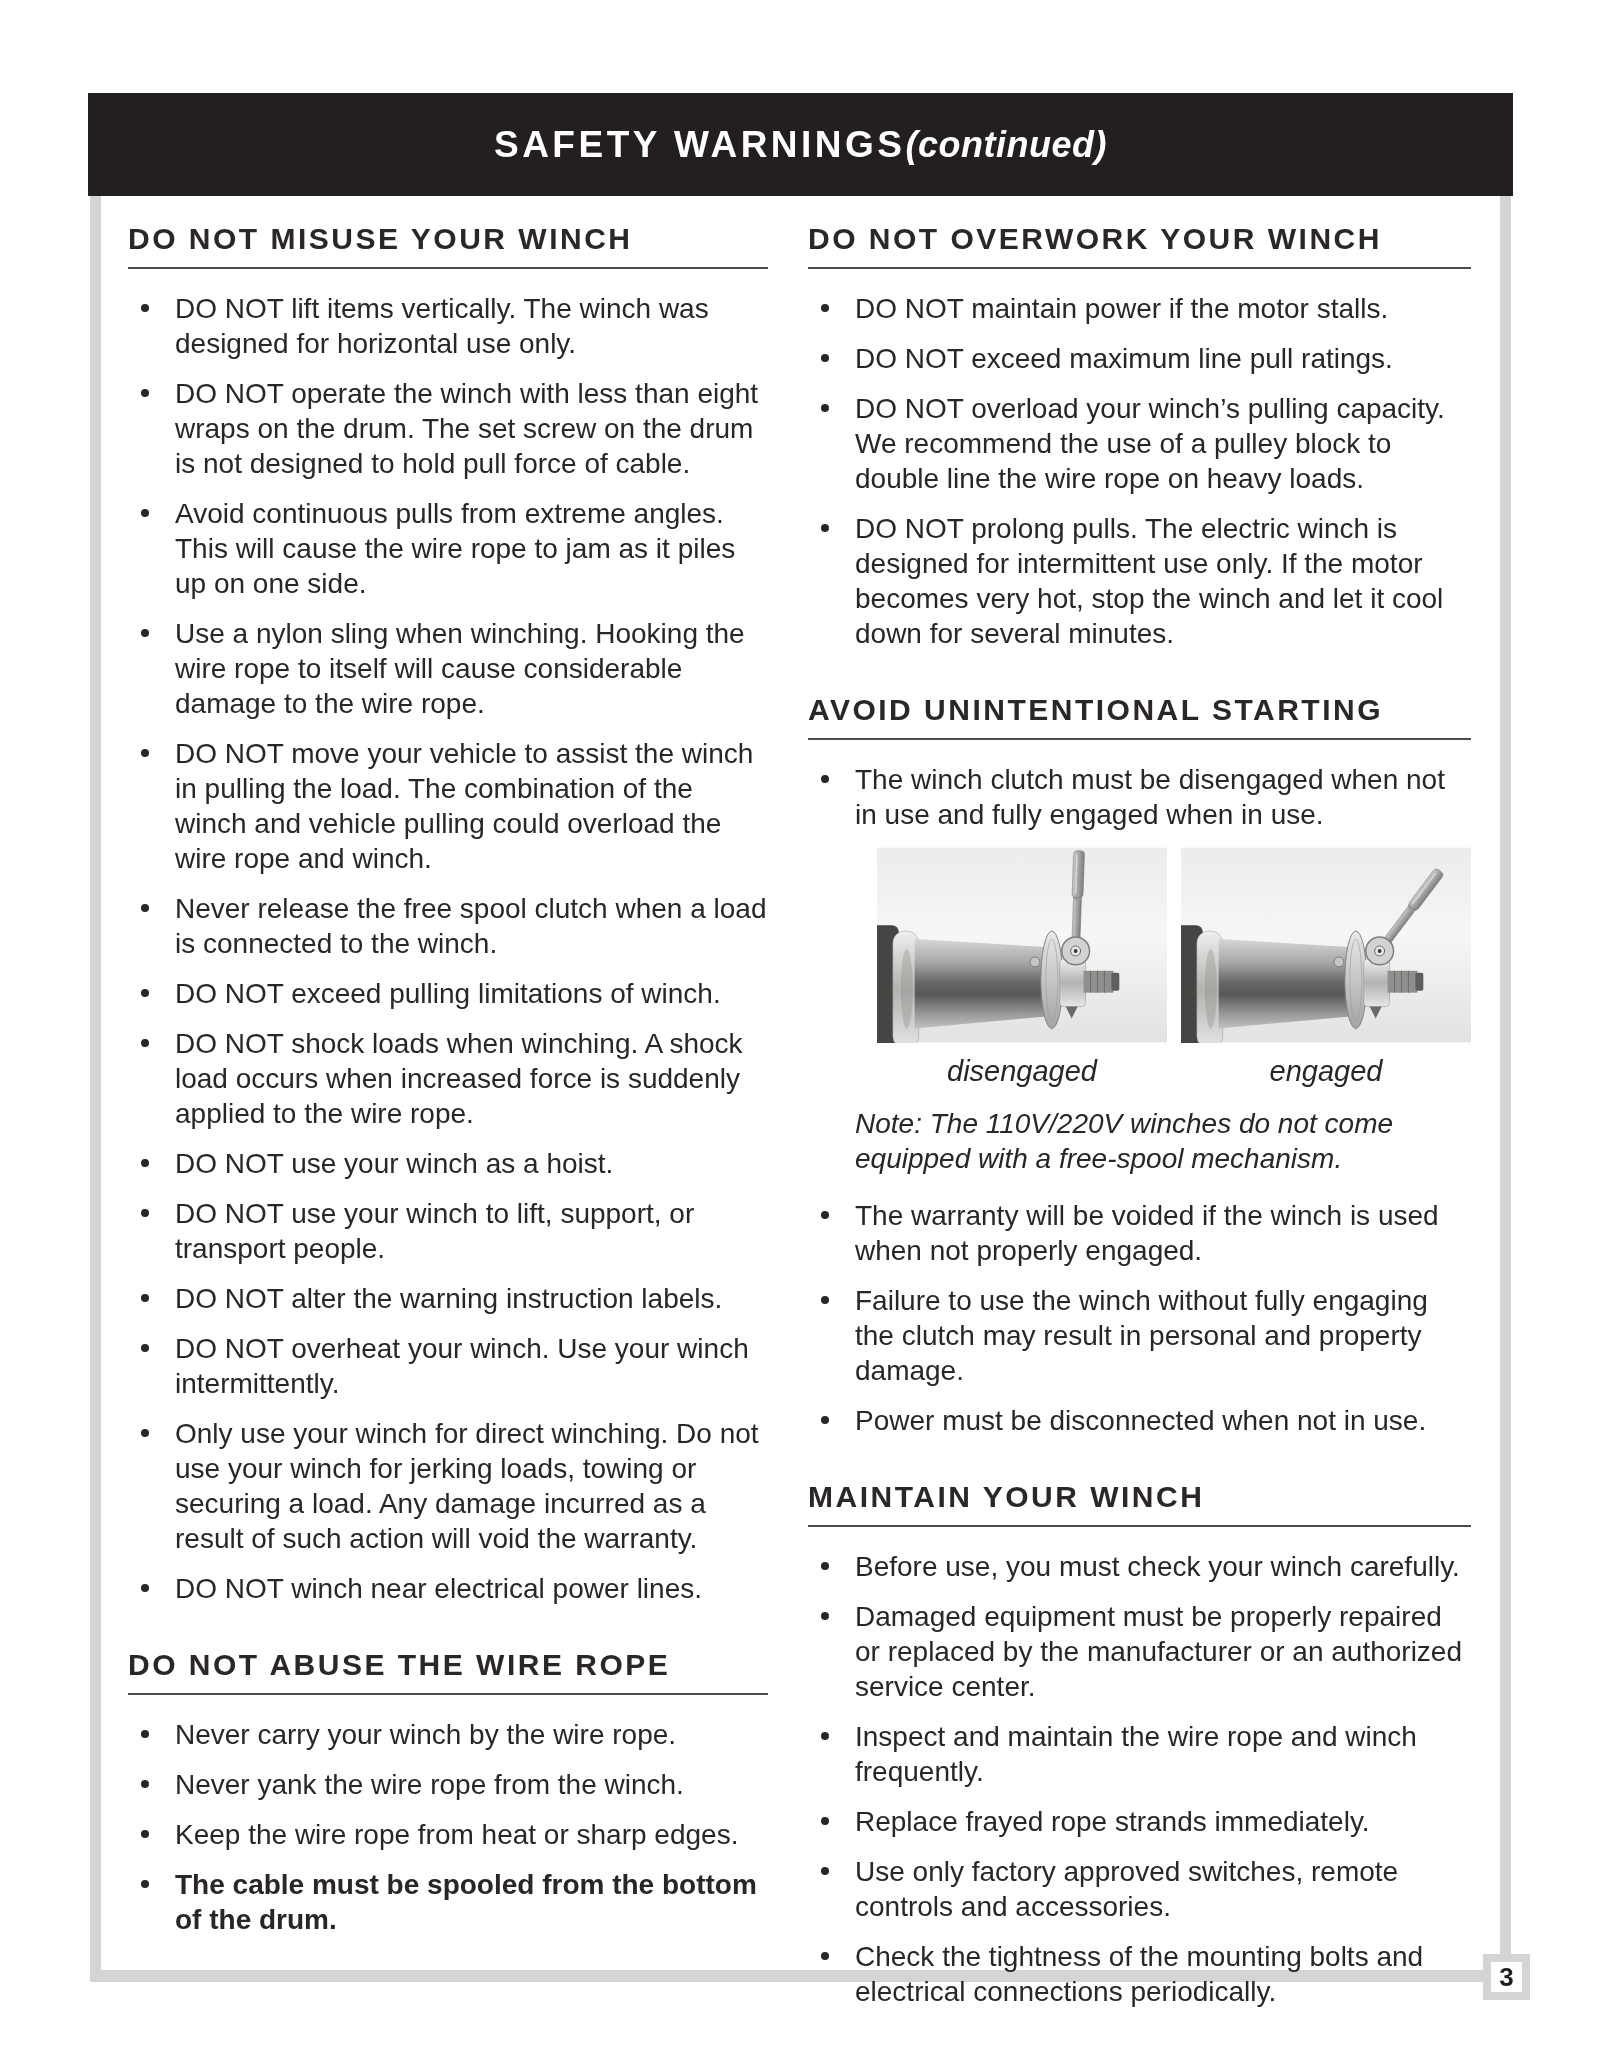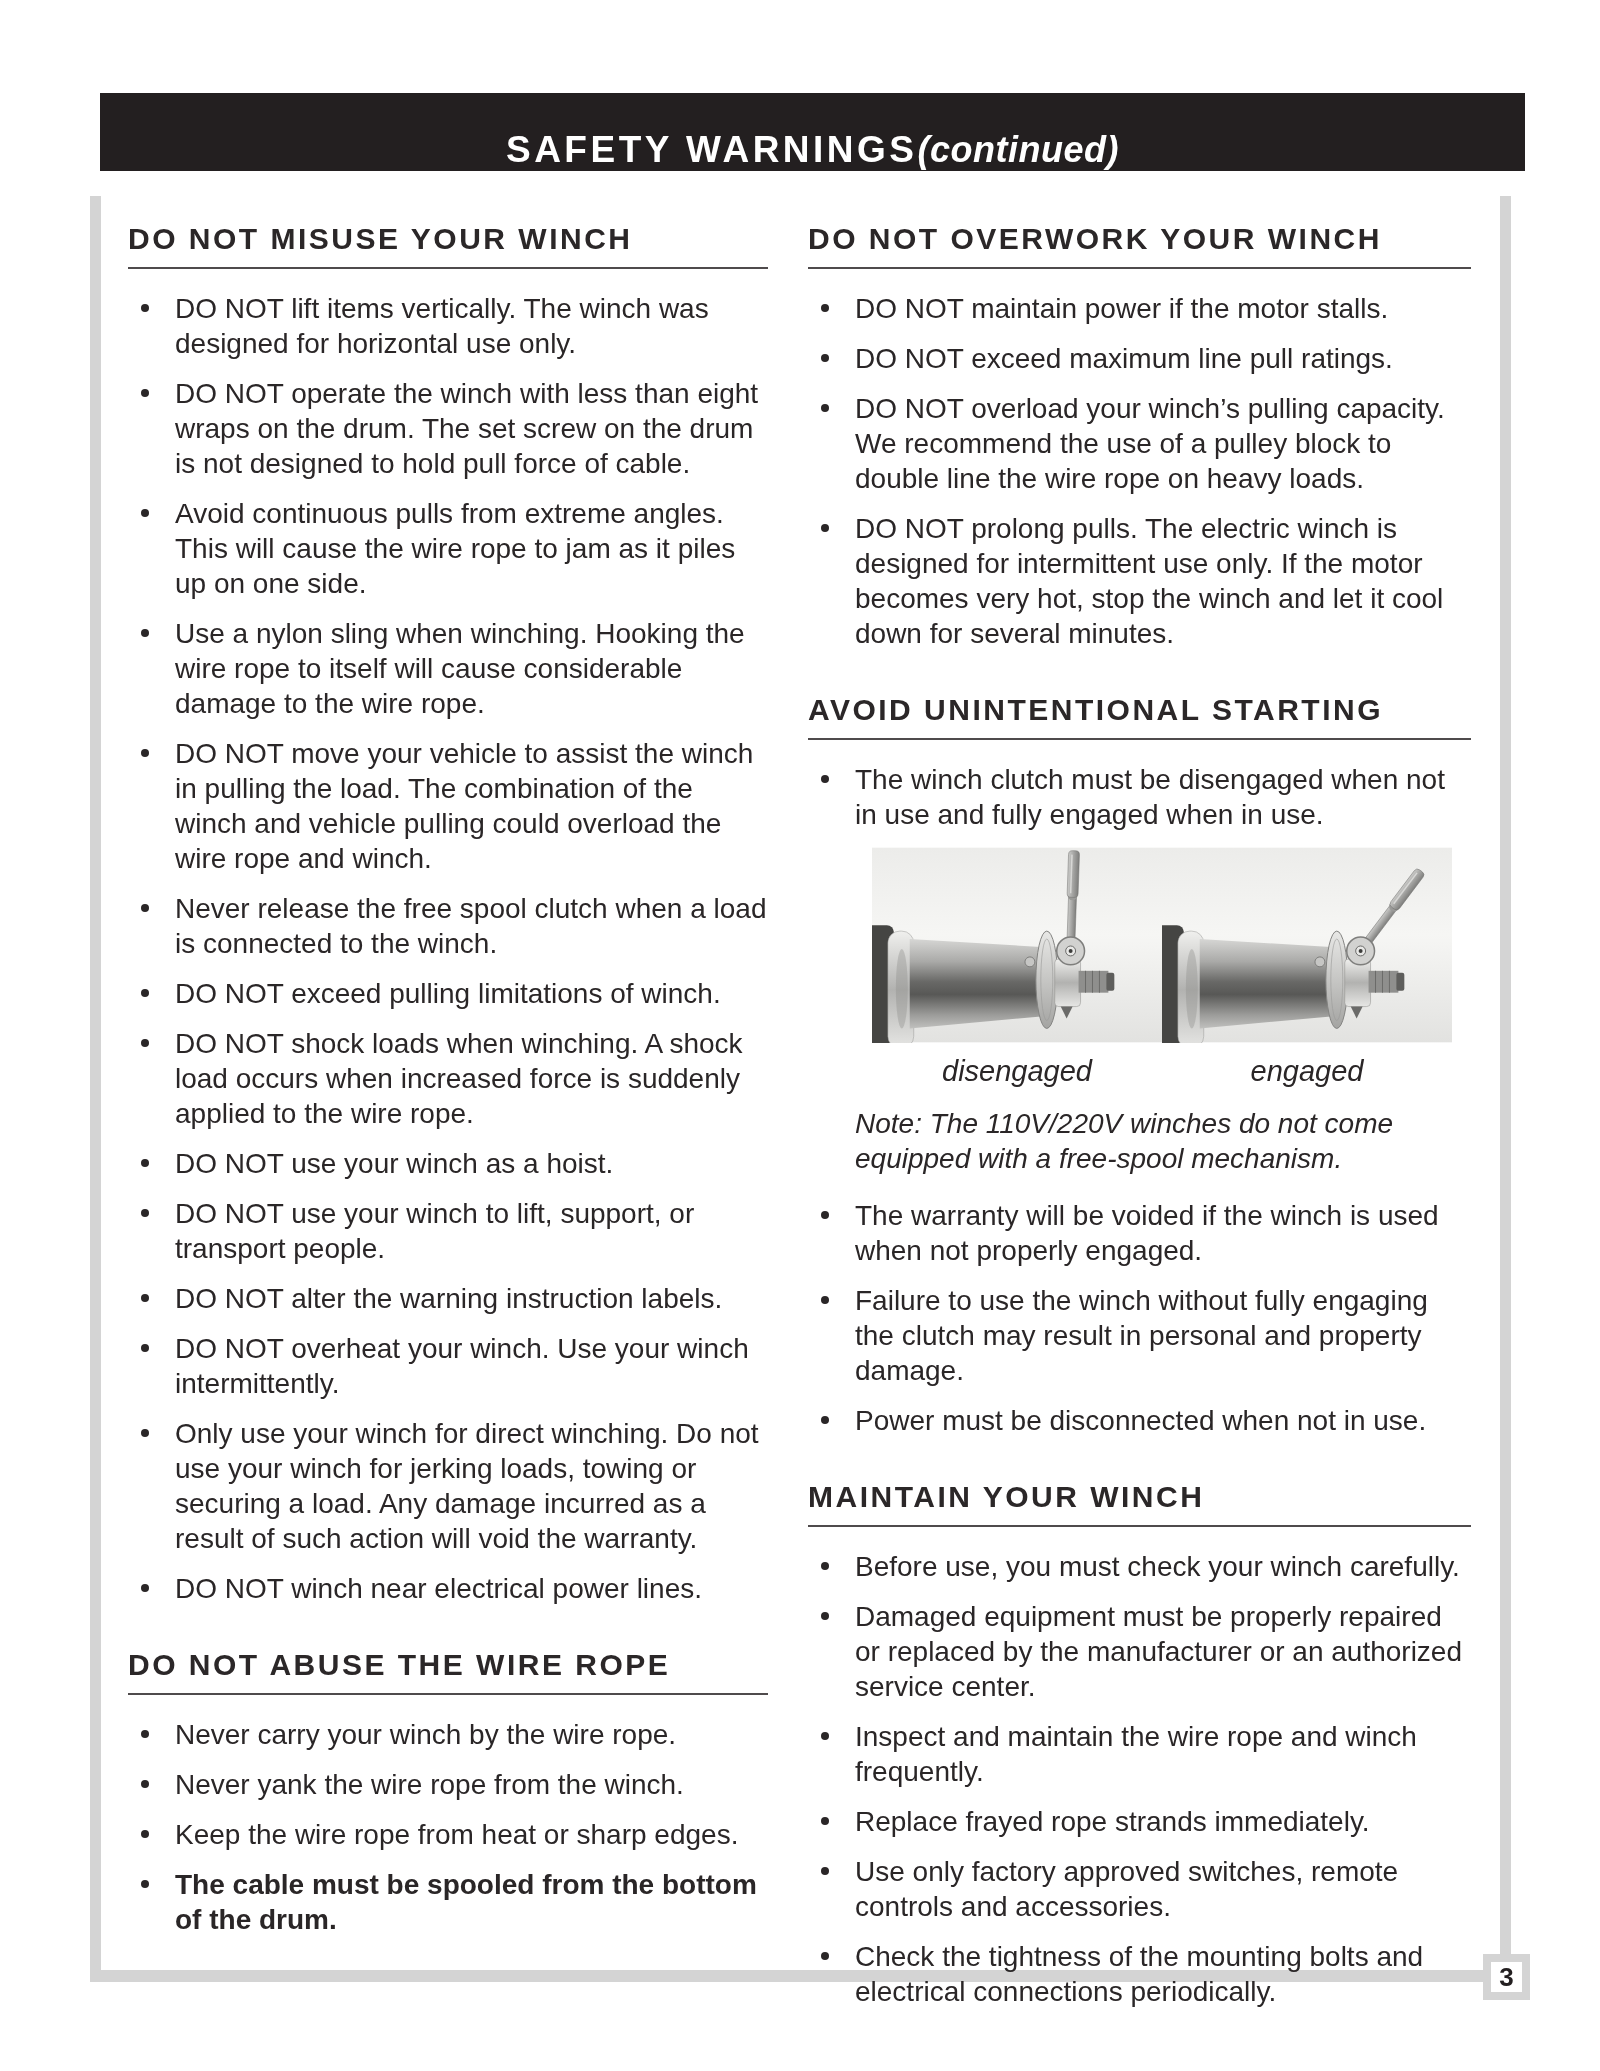--- a/index.html
+++ b/index.html
@@ -2,22 +2,22 @@
 <html><head>
 <meta charset="utf-8">
 <style>
   html,body { margin:0; padding:0; background:#ffffff; }
   .page {
     position:relative; width:1600px; height:2071px; background:#ffffff;
     font-family:"Liberation Sans", sans-serif; color:#2a2627; overflow:hidden;
   }
   
   .header-bar {
-    position:absolute; left:100px; top:93px; width:1425px; height:78px;
-    background:#231f20; display:flex; align-items:flex-end; justify-content:center;
+    position:absolute; left:88px; top:93px; width:1425px; height:103px;
+    background:#231f20; display:flex; align-items:center; justify-content:center;
   }
   .header-title {
     color:#ffffff; font-size:37px; font-weight:bold; letter-spacing:3.5px; white-space:nowrap;
   }
   .header-continued {
     color:#ffffff; font-size:36px; font-weight:bold; font-style:italic;
     letter-spacing:0.5px; margin-left:0; white-space:nowrap;
   }
   
   .frame-left   { position:absolute; left:90px;   top:196px;  width:11px;  height:1786px; background:#d4d4d4; }
@@ -43,21 +43,21 @@
   ul.bullets li {
     position:relative; padding-left:47px; margin-bottom:15px;
     font-size:28px; line-height:35px; color:#2a2627;
   }
   ul.bullets li::before {
     content:""; position:absolute; left:13px; top:13px;
     width:8px; height:8px; border-radius:50%; background:#2a2627;
   }
   ul.bullets li.bold { font-weight:bold; }
   
-  .figures { display:flex; gap:0; margin:6px 0 0 64px; }
+  .figures { display:flex; gap:14px; margin:6px 0 0 64px;justify-content:flex-end; }
   .figures figure { margin:0; width:290px; }
   .figures svg { display:block; width:290px; height:196px; }
   .figures figcaption {
     font-size:29px; font-style:italic; text-align:center; margin-top:12px; color:#2a2627;
   }
   .note {
     font-size:28px; font-style:italic; line-height:35px;
     margin:18px 0 0 47px; color:#2a2627;
   }
 </style>

